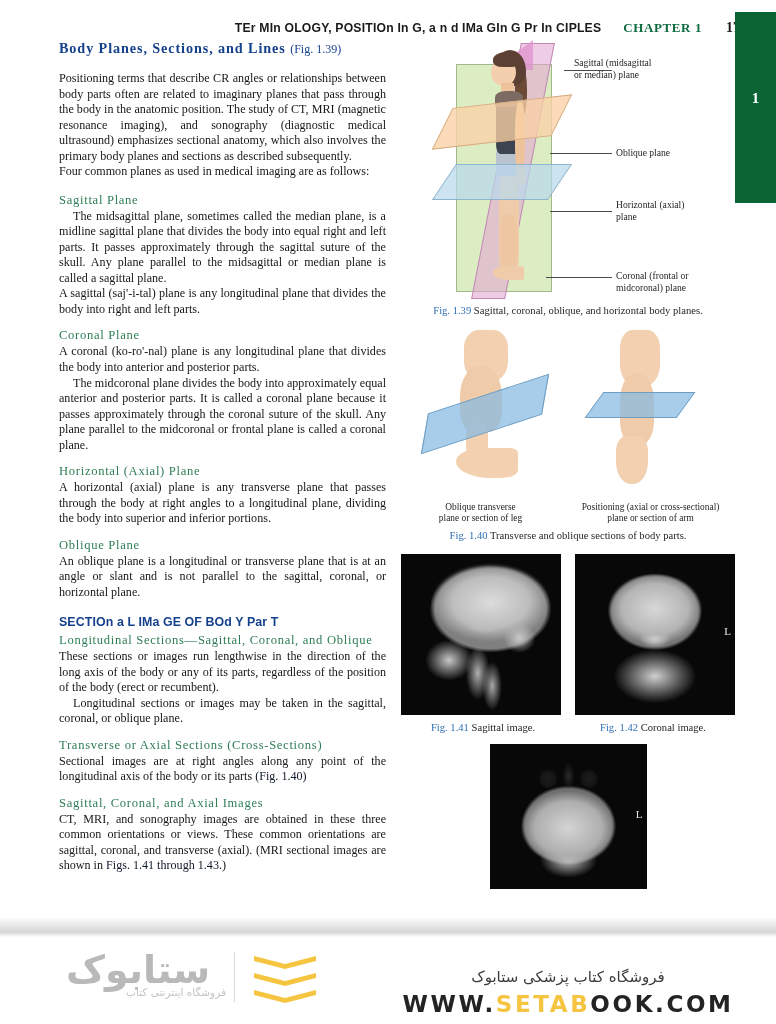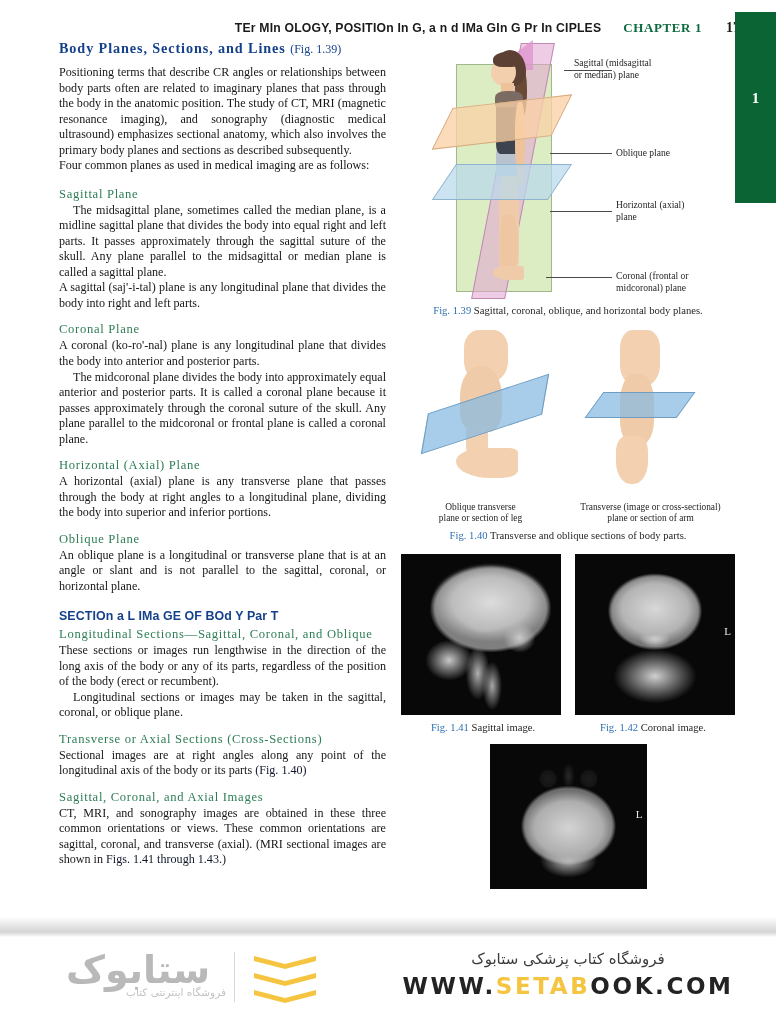--- a/index.html
+++ b/index.html
@@ -80,21 +80,21 @@
     top: 40px;
     width: 327px;
   }
 
   h2.head-blue {
     font-family: "Liberation Serif", serif;
     font-size: 14.2px;
     font-weight: bold;
     color: #15418c;
     letter-spacing: .9px;
-    margin-bottom: 8px;
+    margin-bottom: 14px;
   }
   h2.head-blue .figref {
     font-weight: normal;
     font-size: 12px;
     letter-spacing: 0;
     color: #15418c;
   }
 
   h3.head-caps {
     font-family: "Liberation Sans", sans-serif;
@@ -378,21 +378,21 @@
     width: 62px; height: 13px;
     background: #f5c542;
     clip-path: polygon(0 0, 50% 62%, 100% 0, 100% 38%, 50% 100%, 0 38%);
   }
   .chev-mark i:nth-child(1) { top: 0; }
   .chev-mark i:nth-child(2) { top: 17px; }
   .chev-mark i:nth-child(3) { top: 34px; }
 
   .fsite {
     position: absolute;
-    left: 400px; top: 15px;
+    left: 400px; top: 33px;
     width: 336px;
     text-align: center;
   }
   .fsite .fa {
     font-family: "DejaVu Sans", sans-serif;
     font-size: 15px;
     color: #3b3b3b;
     direction: rtl;
     margin-bottom: 5px;
   }
@@ -535,21 +535,21 @@
         <div class="lp arm-plane"></div>
       </div>
     </div>
 
     <div style="display:flex; margin-top:2px;justify-content:flex-end;">
       <div class="sublabel" style="width:165px;">
         <span>Oblique transverse</span><br>
         <span>plane or section of leg</span>
       </div>
       <div class="sublabel" style="width:175px;">
-        <span>Transverse (image or cross-sectional)</span><br>
+        <span>Positioning (axial or cross-sectional)</span><br>
         <span>plane or section of arm</span>
       </div>
     </div>
 
     <div class="caption" style="margin-top:5px;">
       <span class="fignum">Fig. 1.40</span>
       <span>Transverse and oblique sections of body parts.</span>
     </div>
 
     <div class="mri-row" style="margin-top:11px;">

